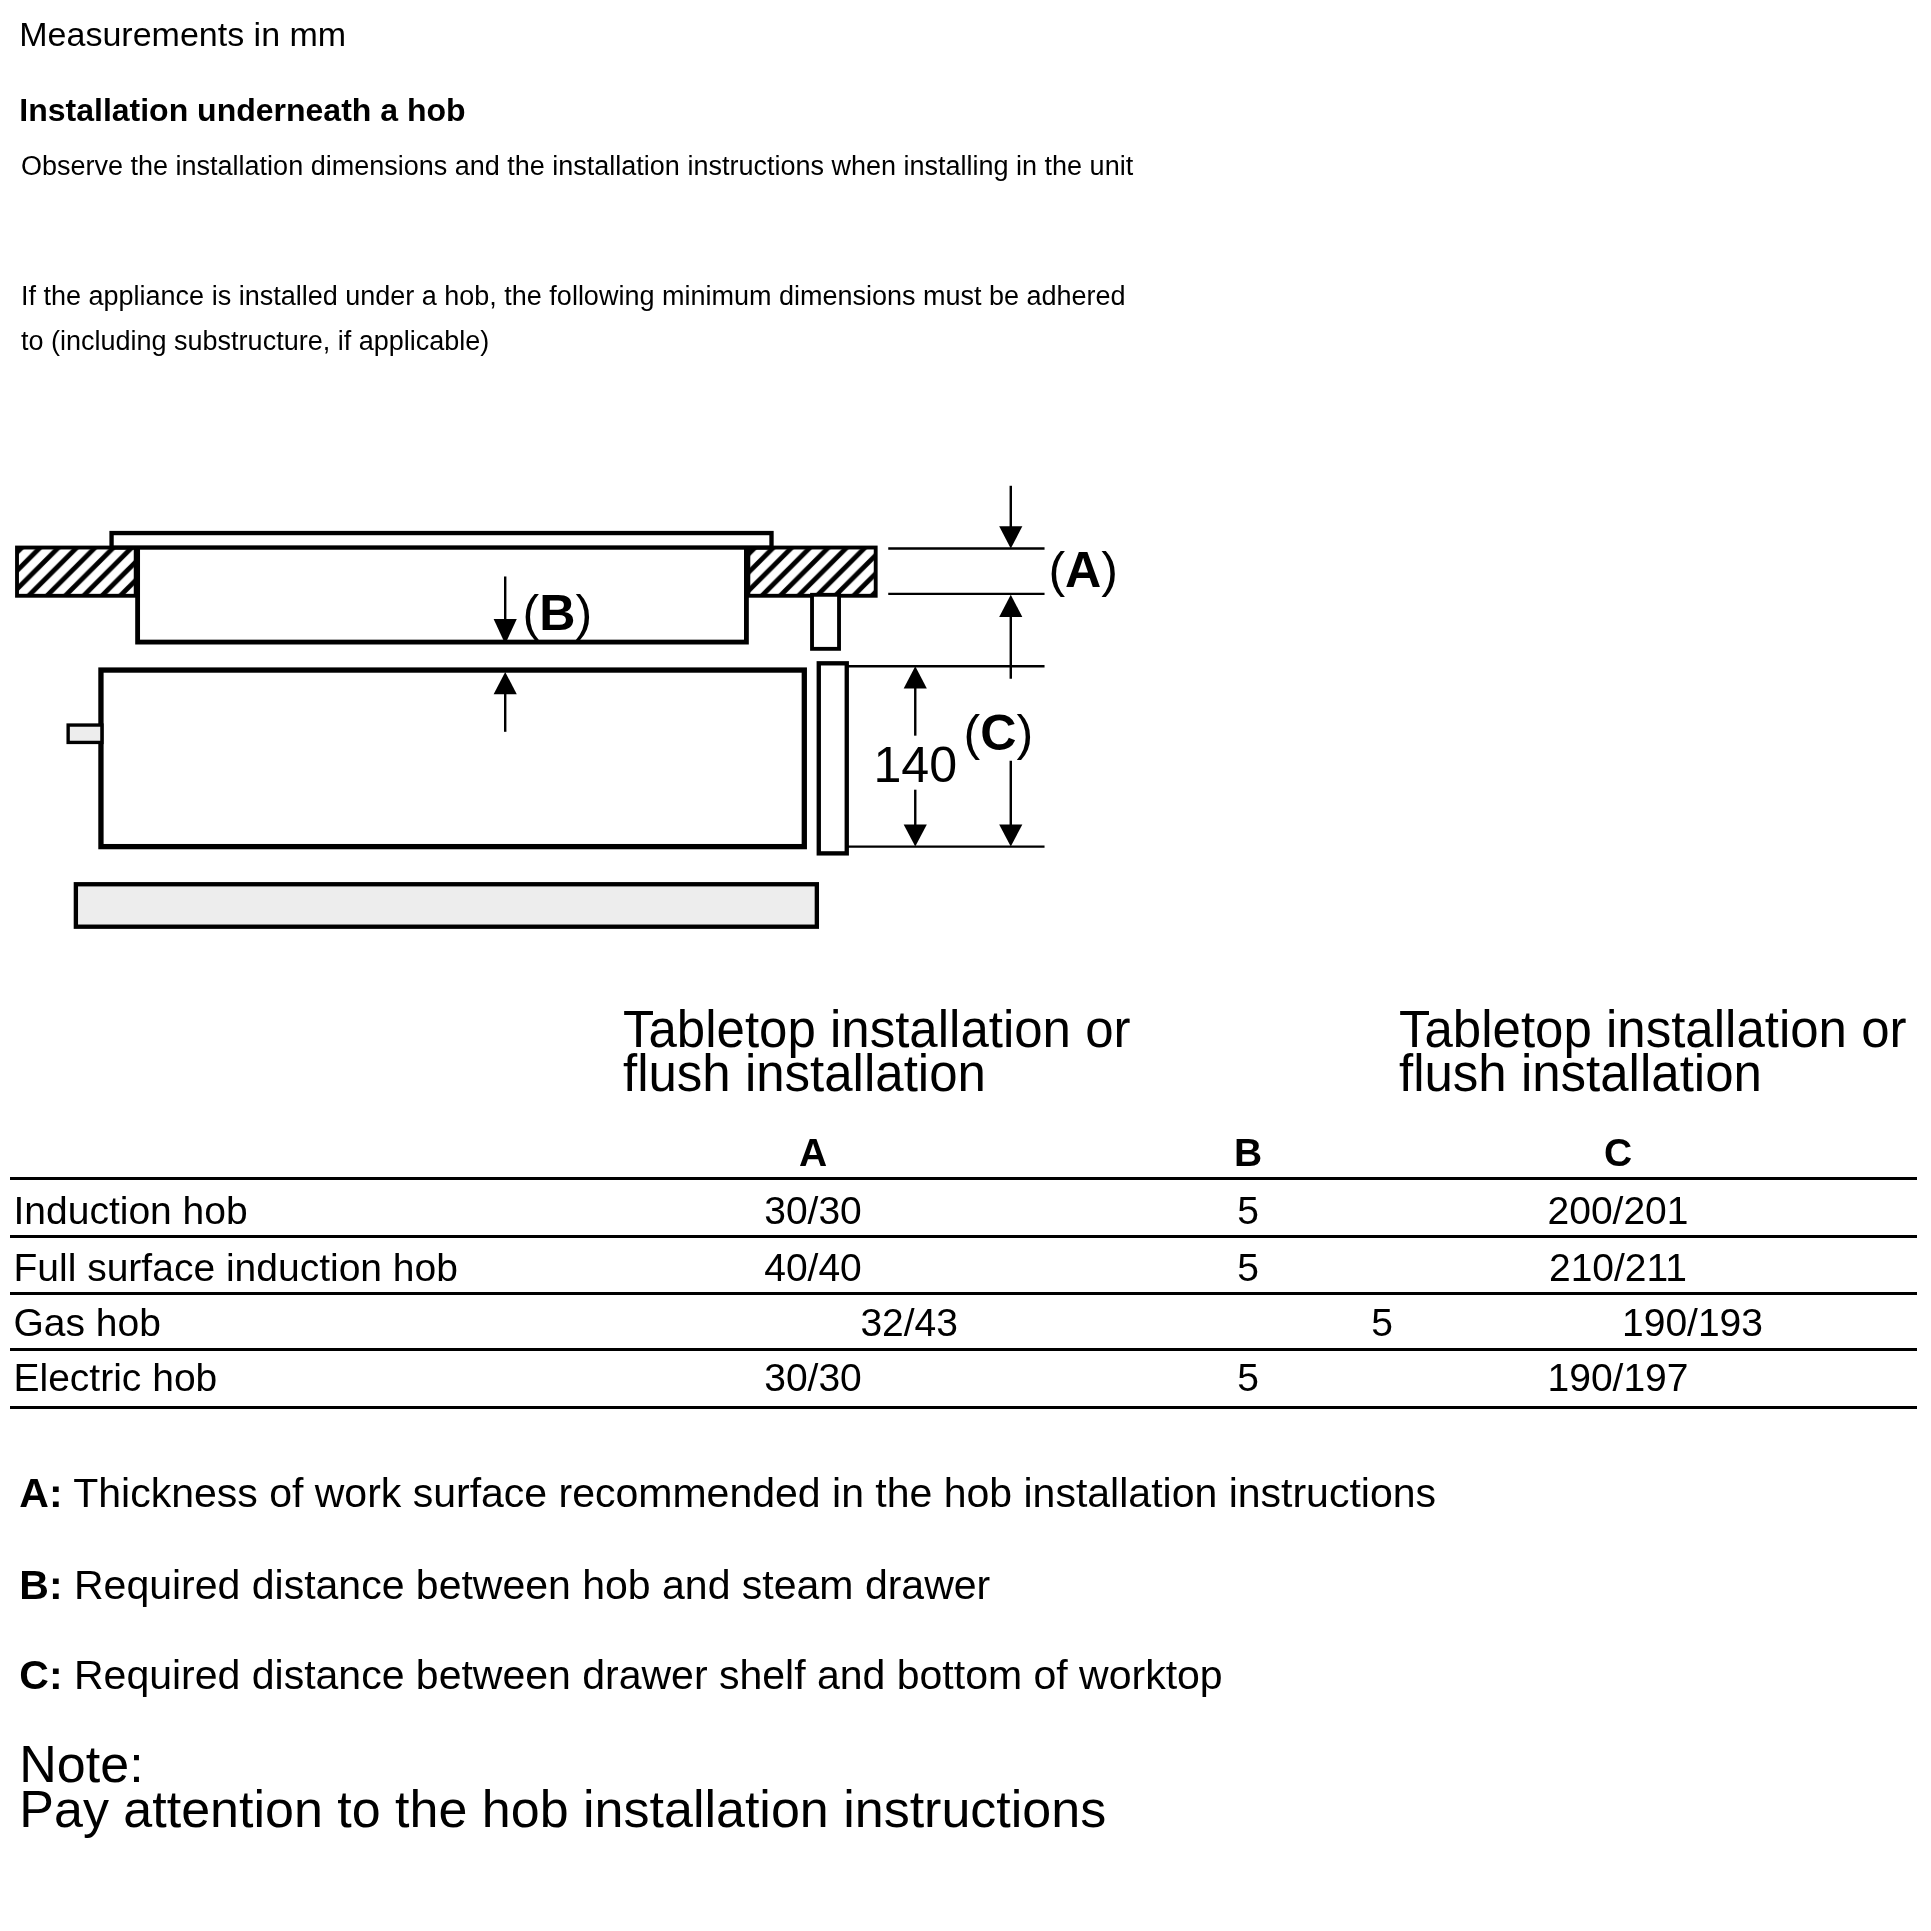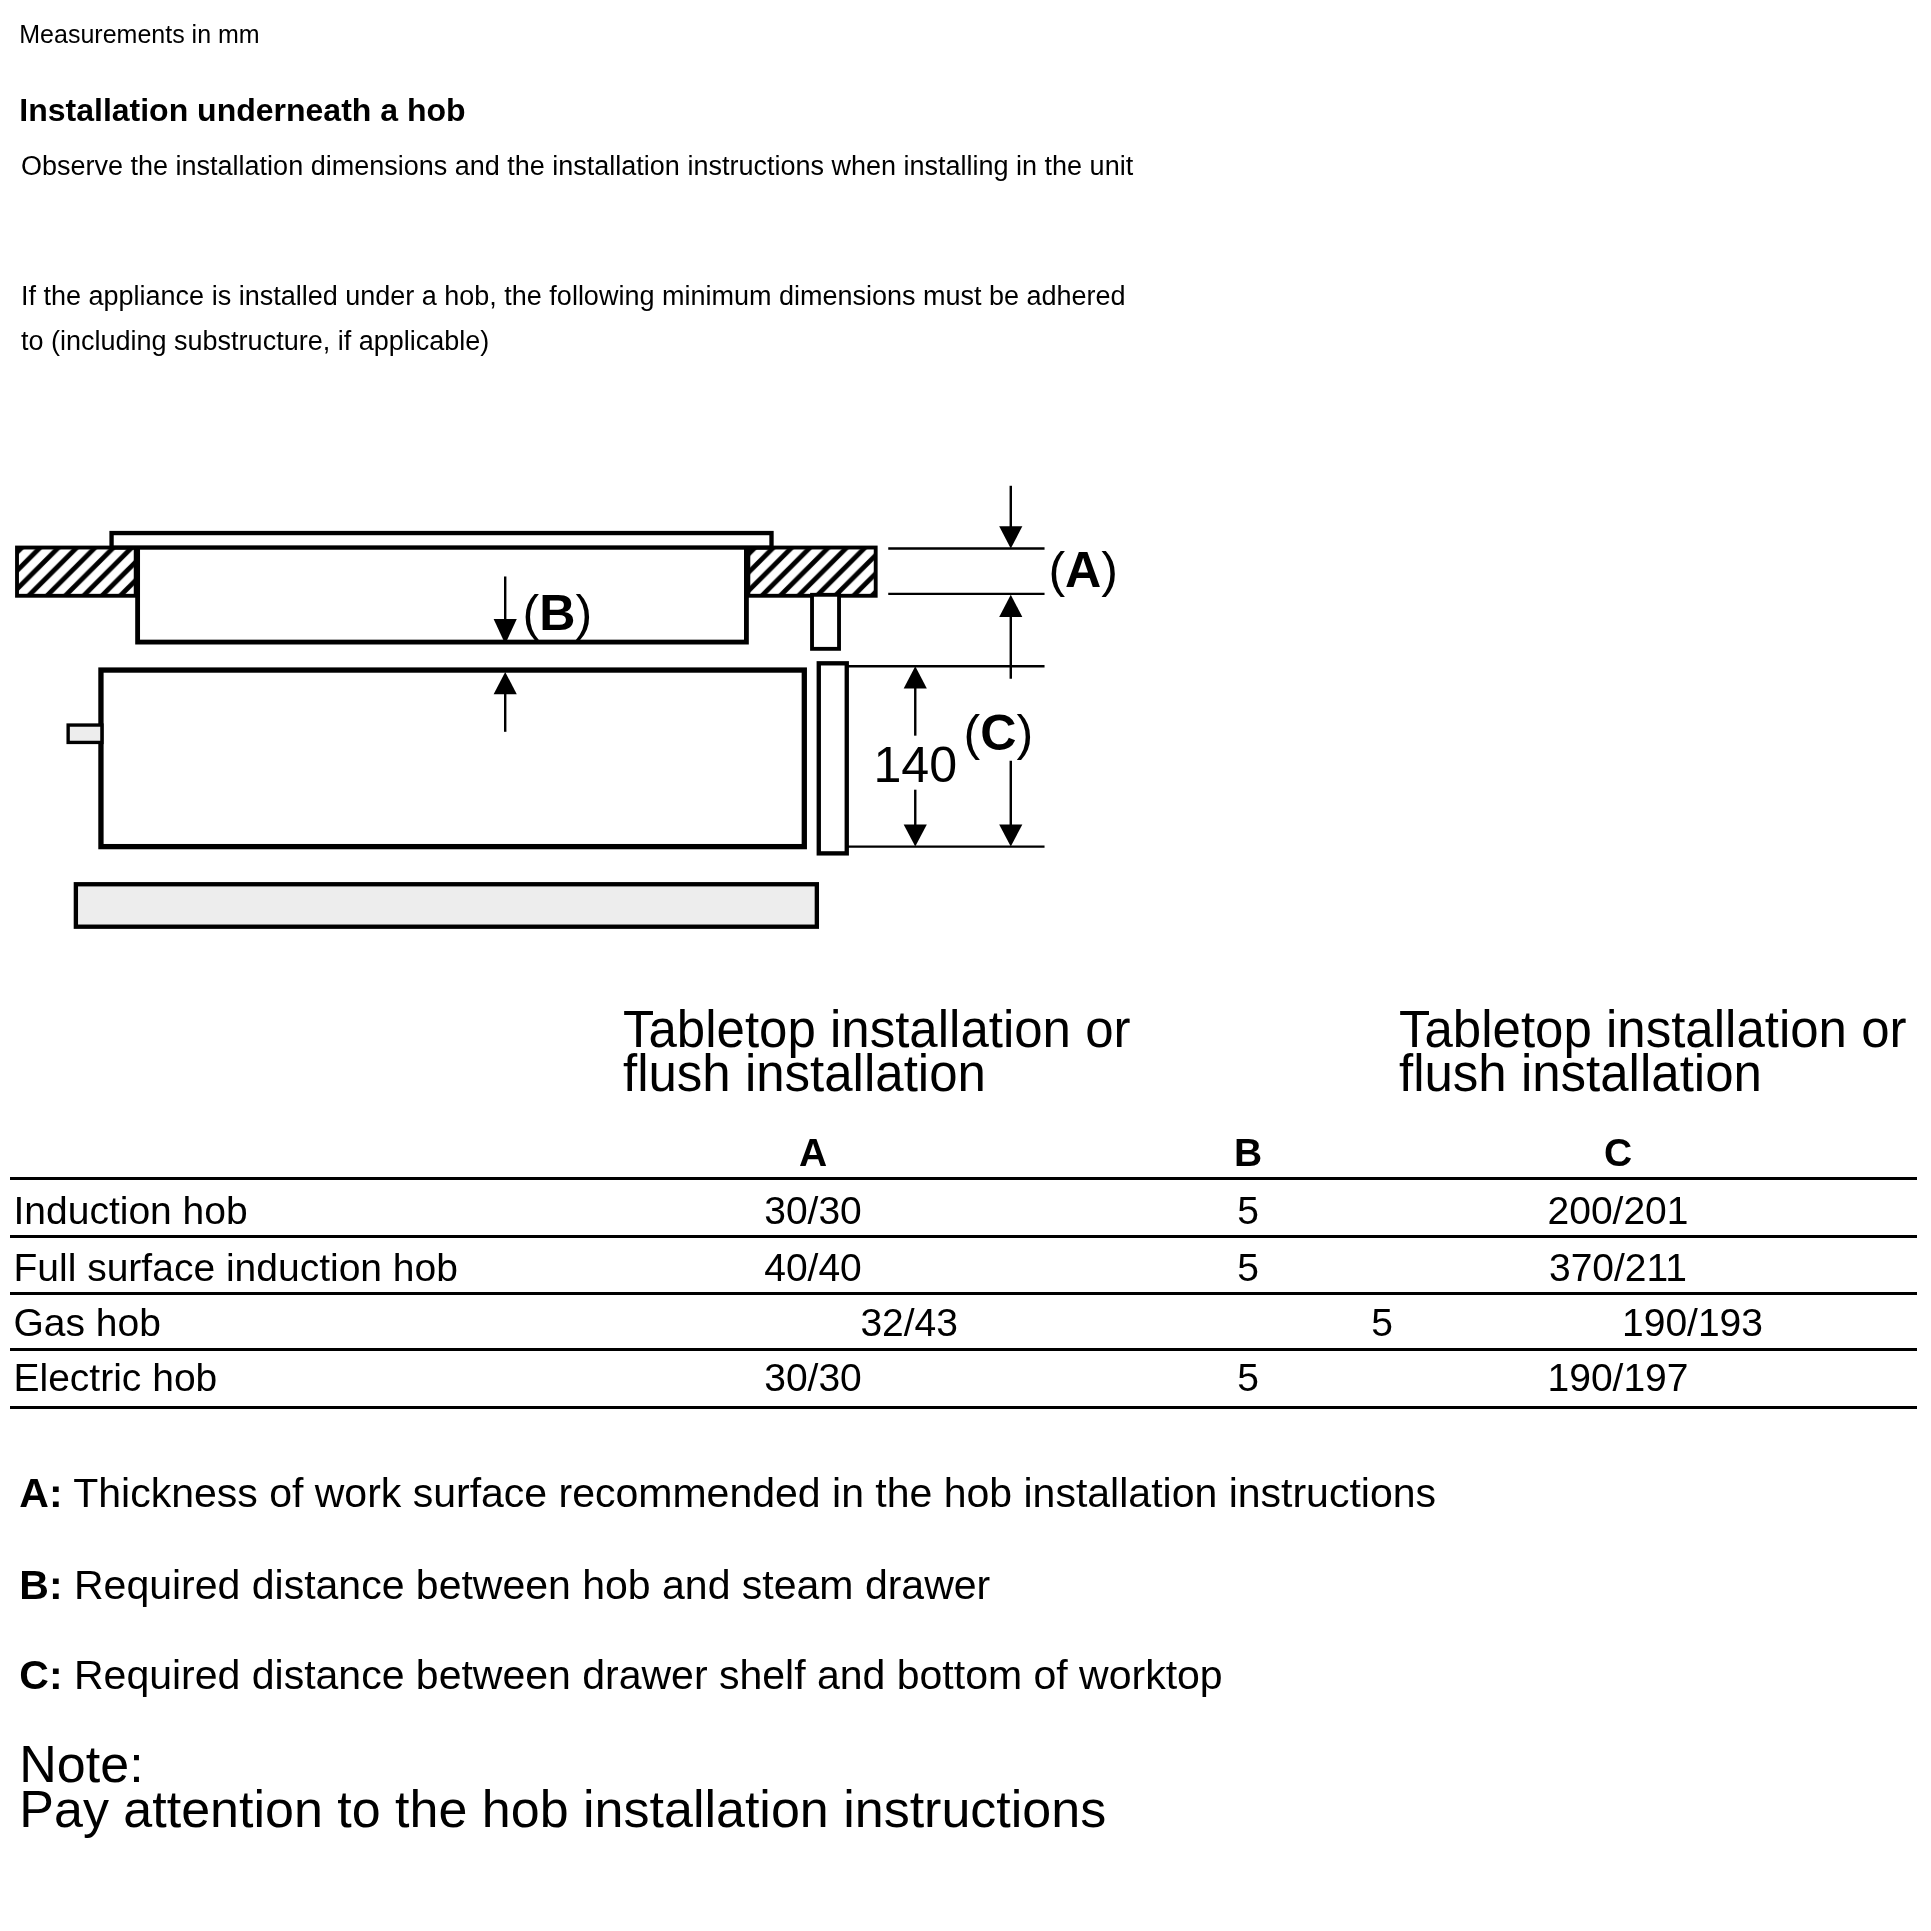--- a/index.html
+++ b/index.html
@@ -1,21 +1,21 @@
 <!DOCTYPE html>
 <html><head>
 <meta charset="utf-8">
 <style>
   html,body{margin:0;padding:0;background:#fff;}
   #page{
     position:relative;width:1931px;height:1931px;background:#fff;color:#000;
     font-family:"Liberation Sans","DejaVu Sans",sans-serif;overflow:hidden;
   }
   .abs{position:absolute;}
-  .hdr-note{left:19.3px;top:11.6px;font-size:25px;line-height:44px;}
+  .hdr-note{left:19.3px;top:11.6px;font-size:34px;line-height:44px;}
   .hdr-title{left:19.3px;top:56px;font-size:32px;line-height:44px;font-weight:bold;margin-top:32px;}
   .para{left:21px;font-size:27px;line-height:45px;white-space:pre-line;width:1892px;}
   .para1{top:144px;}
   .para2{top:274px;}
 
   
   .grp-hdr{font-size:51px;line-height:44px;white-space:pre-line;top:1008px;}
   .grp-a{left:623px;}
   .grp-c{left:1399px;}
   .col-hdr{top:1131px;width:290px;text-align:center;font-size:39px;font-weight:bold;}
@@ -123,21 +123,21 @@
     <div class="abs rule" style="top:1406px"></div>
 
     <div class="abs row-label rt0">Induction hob</div>
     <div class="abs cell col-a rt0">30/30</div>
     <div class="abs cell col-b rt0">5</div>
     <div class="abs cell col-c rt0">200/201</div>
 
     <div class="abs row-label rt1">Full surface induction hob</div>
     <div class="abs cell col-a rt1">40/40</div>
     <div class="abs cell col-b rt1">5</div>
-    <div class="abs cell col-c rt1">370/211</div>
+    <div class="abs cell col-c rt1">210/211</div>
 
     <div class="abs row-label rt2">Gas hob</div>
     <div class="abs cell col-a rt2">32/43</div>
     <div class="abs cell col-b rt2">5</div>
     <div class="abs cell col-c rt2">190/193</div>
 
     <div class="abs row-label rt3">Electric hob</div>
     <div class="abs cell col-a rt3">30/30</div>
     <div class="abs cell col-b rt3">5</div>
     <div class="abs cell col-c rt3">190/197</div>

